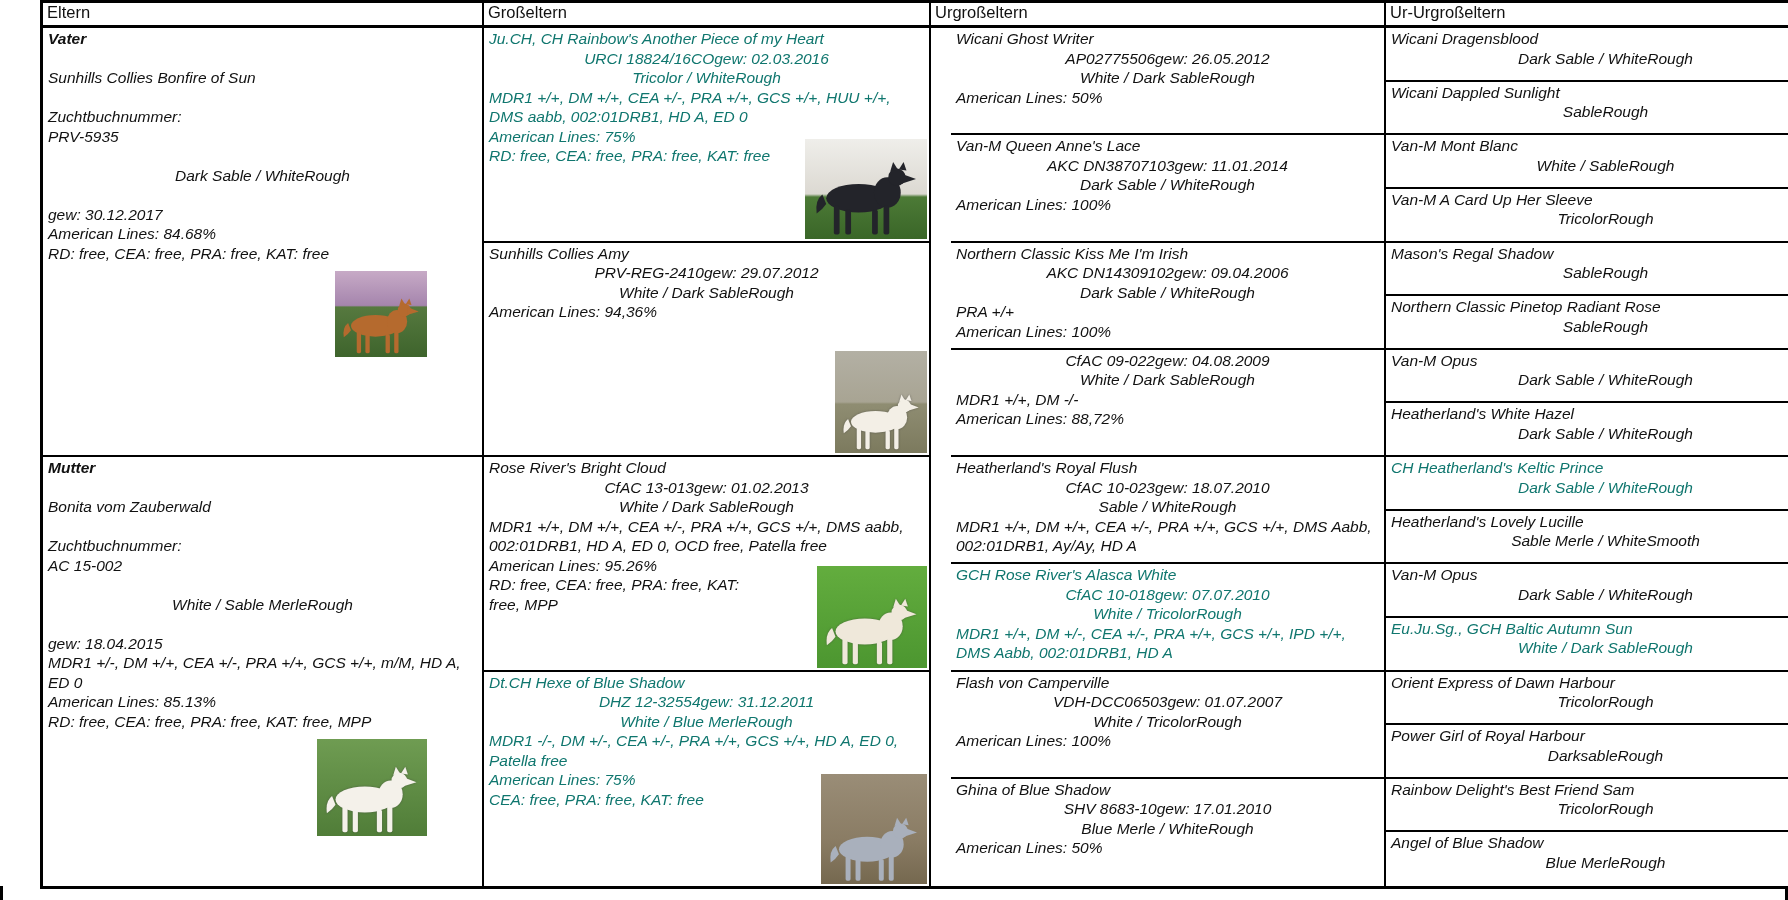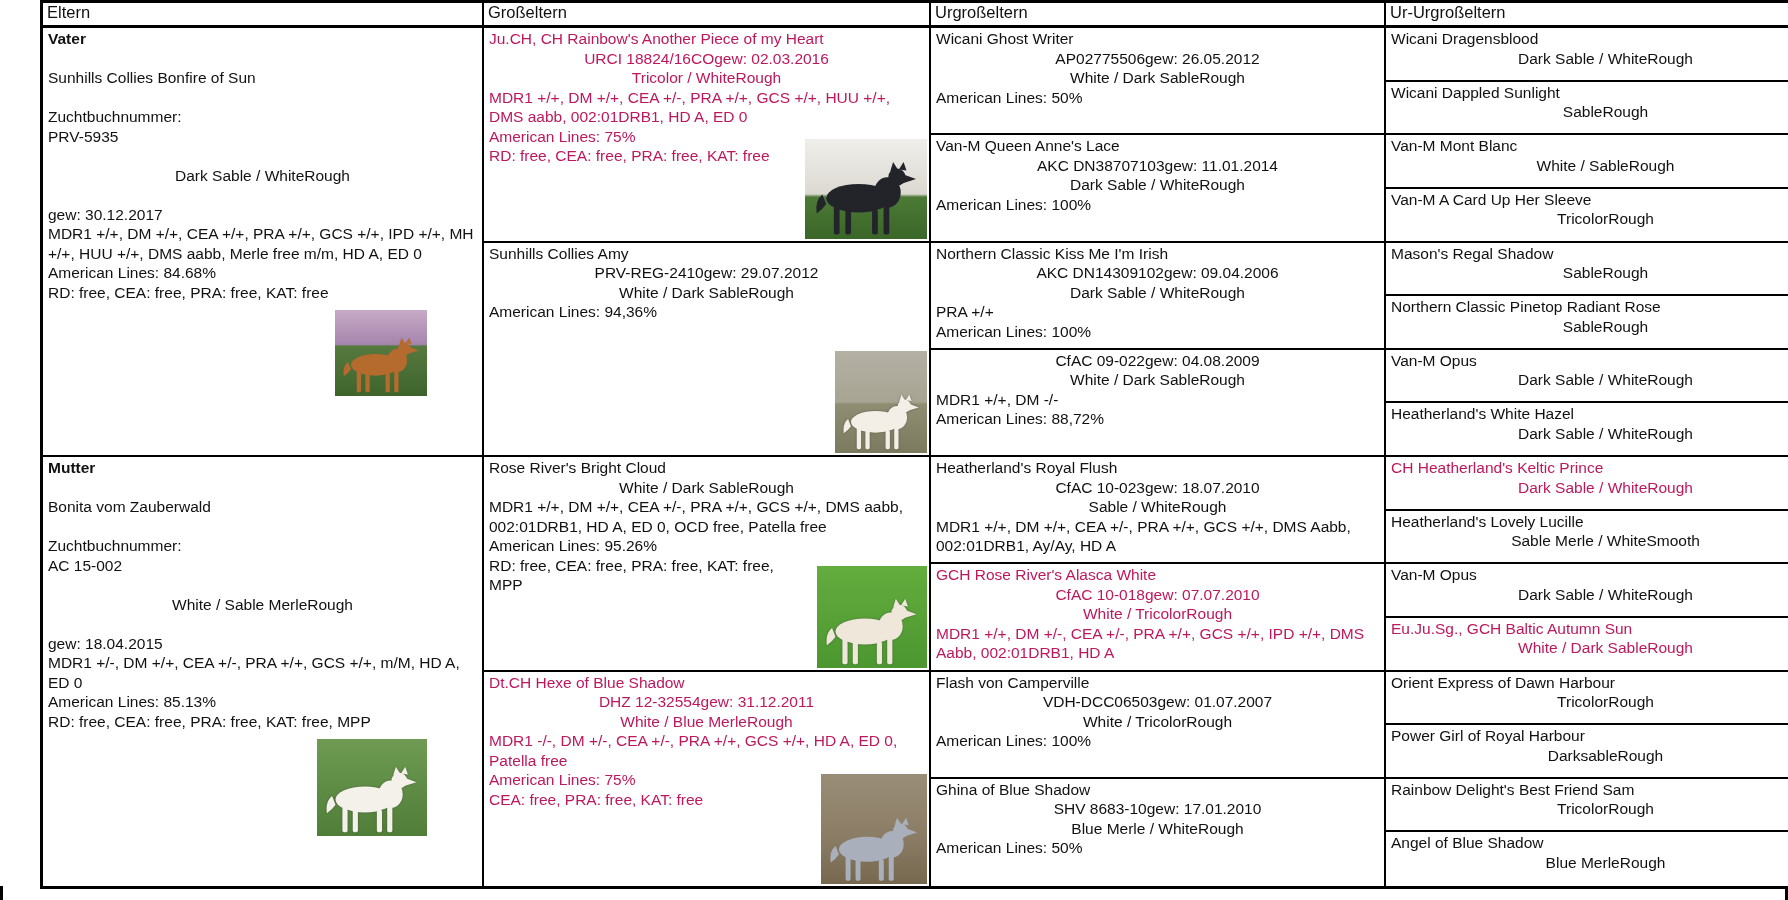--- a/index.html
+++ b/index.html
@@ -6,32 +6,32 @@
   .page { position:relative; width:1788px; height:900px; background:#fff;
           font-family:"Liberation Sans","DejaVu Sans",sans-serif;
           font-size:15.5px; line-height:19.5px; color:#111; overflow:hidden; }
   .table { position:absolute; top:0; left:0; width:1788px; height:889px;
            border:3px solid #000; box-sizing:border-box;
            display:grid; grid-template-rows:25px 1fr;margin-left:40px; }
   .hrow, .tbody { display:grid; grid-template-columns:441px 447px 455px 439px; }
   .hcell { border-right:2px solid #000; border-bottom:3px solid #000;
            padding:0 4px; font-size:16.5px; box-sizing:border-box; white-space:nowrap; }
   .hcell:last-child { border-right:none; }
-  .col { border-right:2px solid #000; display:grid; box-sizing:border-box; min-width:0; }
+  .col { border-right:2px solid #000; display:grid; box-sizing:border-box; min-width:0;font-style:italic; }
   .col:last-child { border-right:none; }
   .col1 { grid-template-rows:repeat(2,1fr); }
   .col2 { grid-template-rows:repeat(4,1fr); }
-  .col3 { grid-template-rows:repeat(8,1fr); }
+  .col3 { grid-template-rows:repeat(8,1fr);padding-left:20px; }
   .col4 { grid-template-rows:repeat(16,1fr); }
   .cell { position:relative; border-bottom:2px solid #000; padding:1px 5px 2px 5px;
           box-sizing:border-box; overflow:hidden; }
   .col .cell:last-child { border-bottom:none; }
   .pair { display:flex; justify-content:center; }
   .bold { font-weight:bold; }
-  .red  { color:#be185d; }
+  .red  { color:#0f766e; }
   .gap  { height:19.5px; }
   .mr150 { margin-right:150px; }
   
   .photo { position:absolute; bottom:2px; right:2px; display:flex; align-items:flex-end;
            justify-content:center; overflow:hidden; }
   .photo svg { width:94%; height:auto; display:block; margin-bottom:2px; }
   .photo-flow { position:static; display:flex; align-items:flex-end; justify-content:center;
                 overflow:hidden; margin:8px 50px 0 auto; }
   .photo-flow svg { width:94%; height:auto; display:block; margin-bottom:2px; }
   .ph-vater   { width:92px;  height:86px;  background:linear-gradient(180deg,#c7aac6 0%,#a585ad 40%,#56793f 42%,#3e642c 100%); color:#b56a2e; }
@@ -68,21 +68,20 @@
           <div class="gap"></div>
           <div>Zuchtbuchnummer:</div>
           <div>PRV-5935</div>
           <div class="gap"></div>
           <div class="pair">
             <span>Dark Sable / White</span>
             <span>Rough</span>
           </div>
           <div class="gap"></div>
           <div>gew: 30.12.2017</div>
-          <div>MDR1 +/+, DM +/+, CEA +/+, PRA +/+, GCS +/+, IPD +/+, MH +/+, HUU +/+, DMS aabb, Merle free m/m, HD A, ED 0</div>
           <div>American Lines: 84.68%</div>
           <div>RD: free, CEA: free, PRA: free, KAT: free</div>
           <div class="photo-flow ph-vater">
             <svg viewBox="0 0 120 80" fill="currentColor">
                 <path d="M14 36 Q6 42 8 56 Q14 52 18 46 Z"></path>
                 <ellipse cx="52" cy="40" rx="34" ry="15"></ellipse>
                 <ellipse cx="82" cy="34" rx="14" ry="16"></ellipse>
                 <circle cx="92" cy="18" r="9"></circle>
                 <path d="M96 14 L112 20 L96 25 Z"></path>
                 <path d="M85 12 L88 2 L93 10 Z"></path>
@@ -186,20 +185,24 @@
                 <rect x="38" y="52" width="6" height="26" rx="2"></rect>
                 <rect x="66" y="52" width="6" height="26" rx="2"></rect>
                 <rect x="78" y="48" width="6" height="30" rx="2"></rect>
               </svg>
           </div>
         </div>
 
         <div class="cell">
           <div>Rose River's Bright Cloud</div>
           <div class="pair">
+            <span>CfAC 13-013</span>
+            <span>gew: 01.02.2013</span>
+          </div>
+          <div class="pair">
             <span>White / Dark Sable</span>
             <span>Rough</span>
           </div>
           <div>MDR1 +/+, DM +/+, CEA +/-, PRA +/+, GCS +/+, DMS aabb, 002:01DRB1, HD A, ED 0, OCD free, Patella free</div>
           <div>American Lines: 95.26%</div>
           <div class="mr150">RD: free, CEA: free, PRA: free, KAT: free, MPP</div>
           <div class="photo ph-rose ph-light">
             <svg viewBox="0 0 120 80" fill="currentColor">
                 <path d="M14 36 Q6 42 8 56 Q14 52 18 46 Z"></path>
                 <ellipse cx="52" cy="40" rx="34" ry="15"></ellipse>

